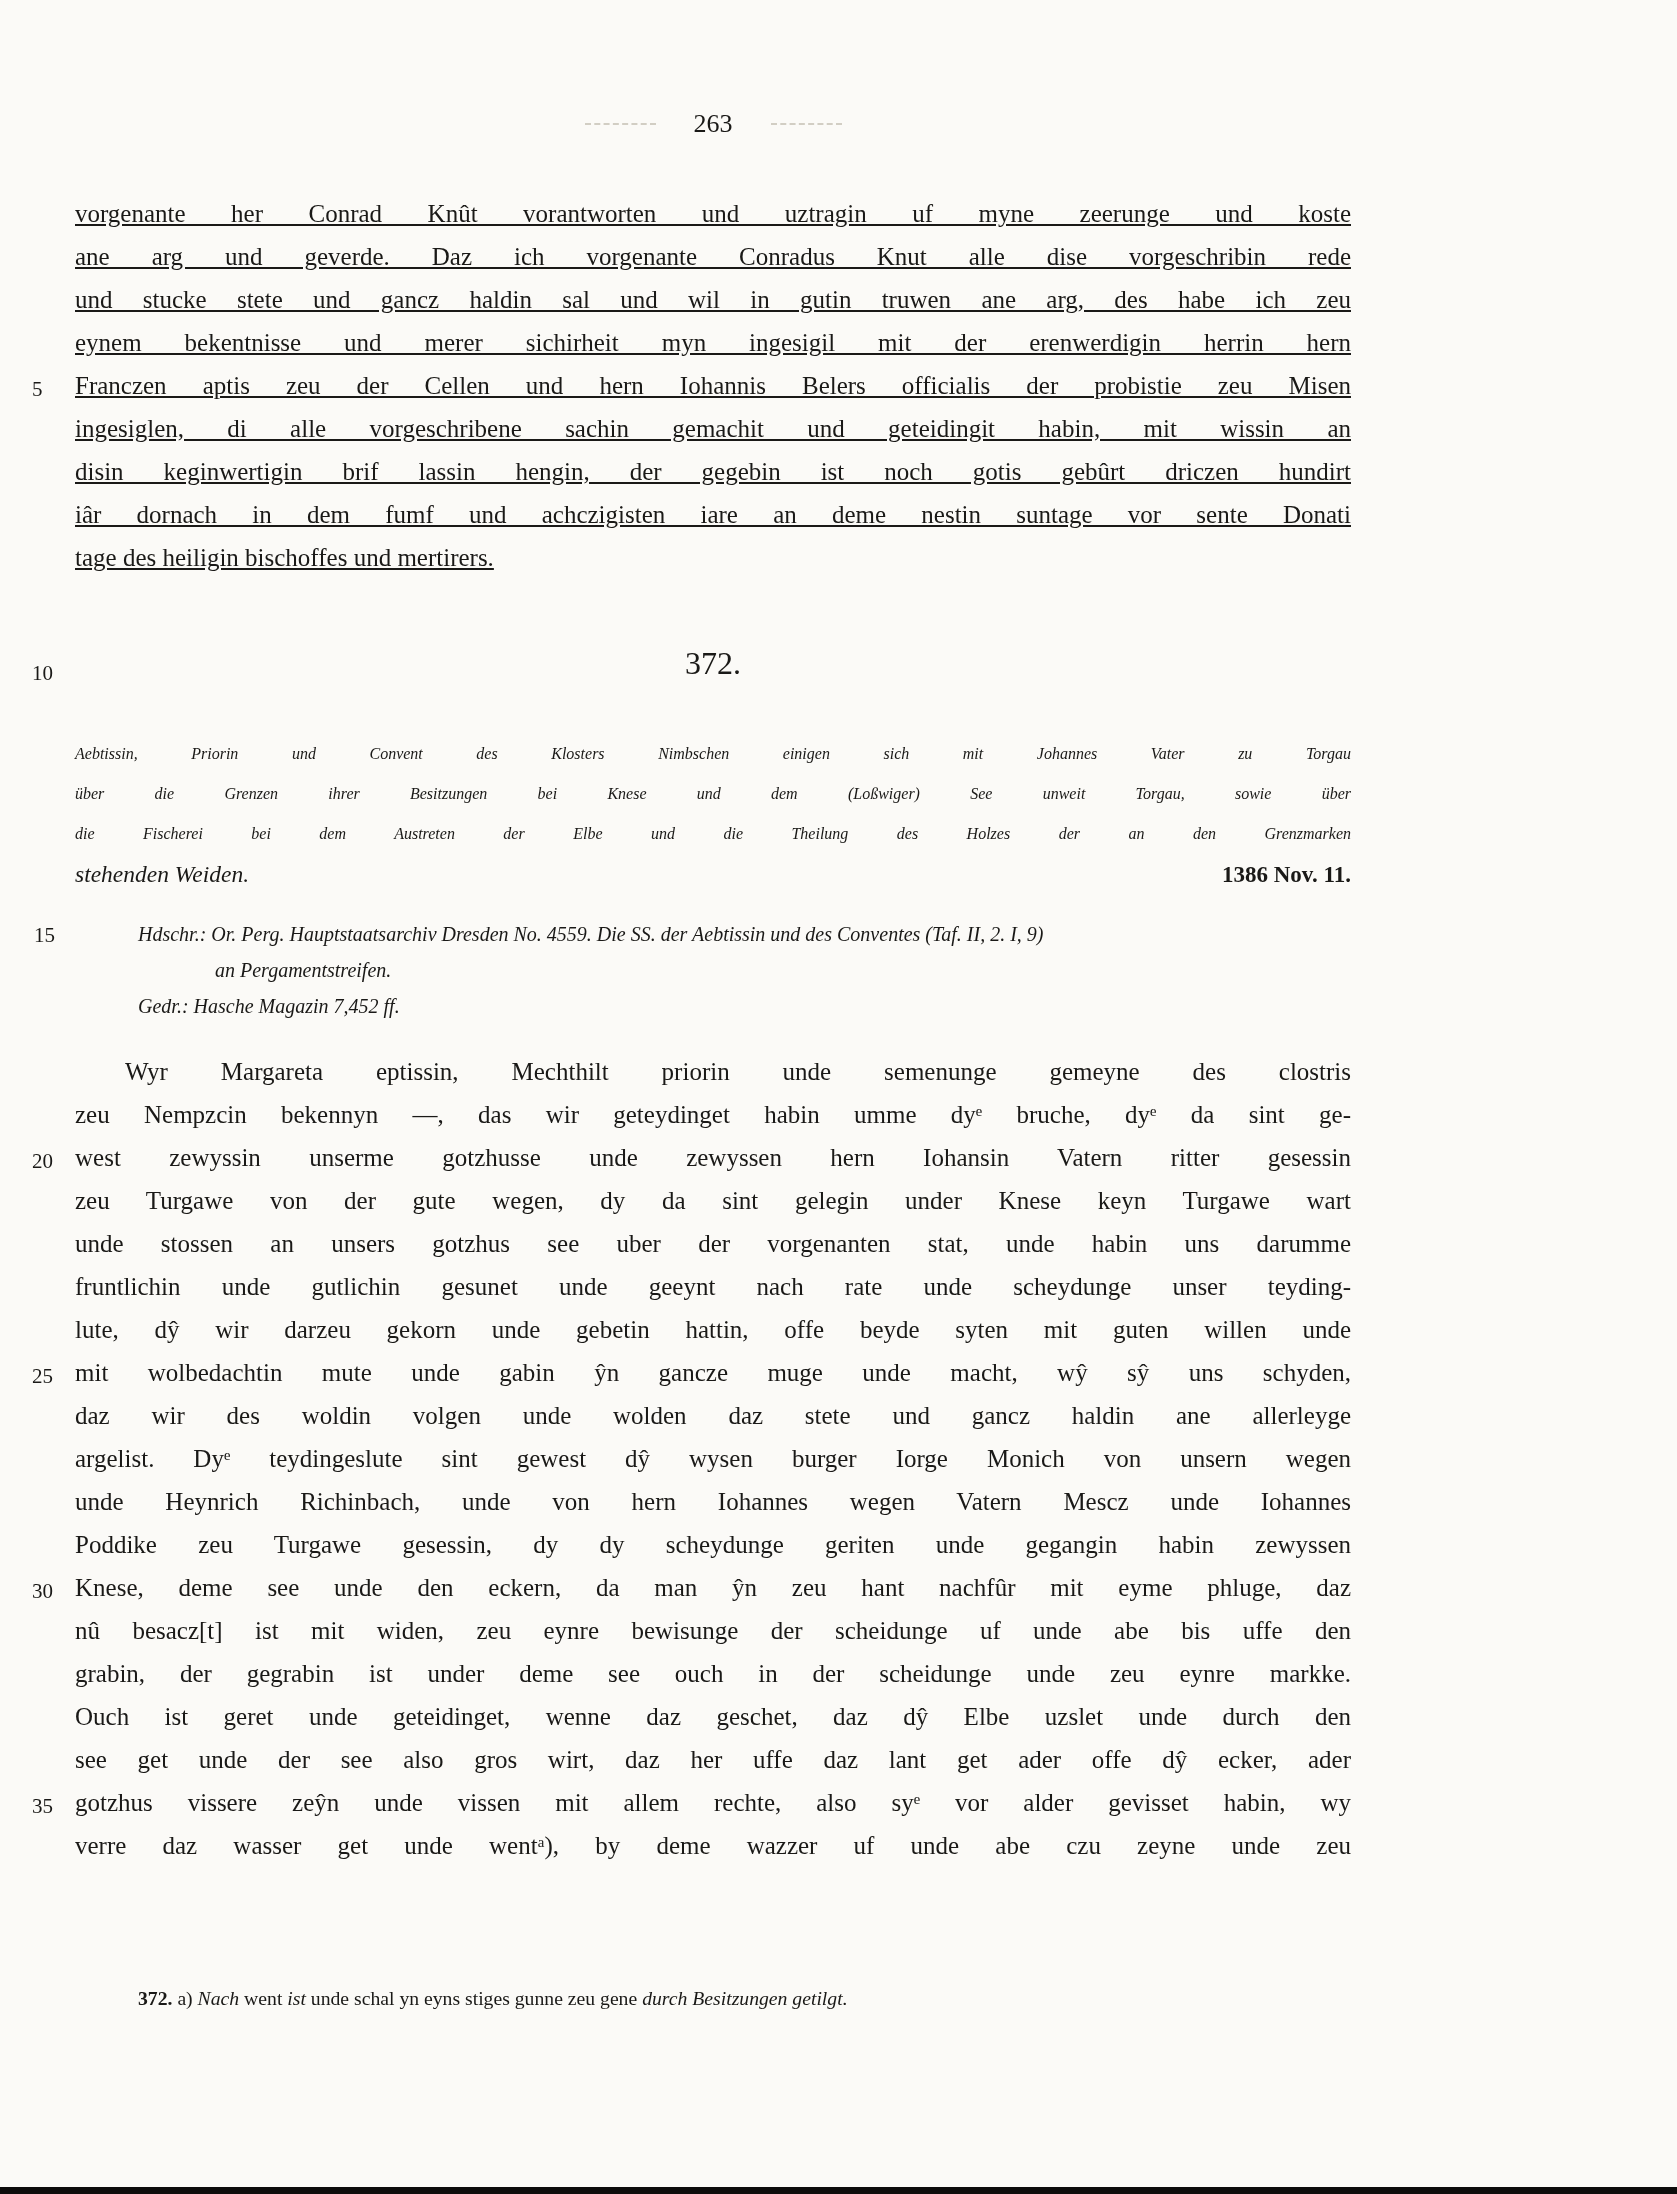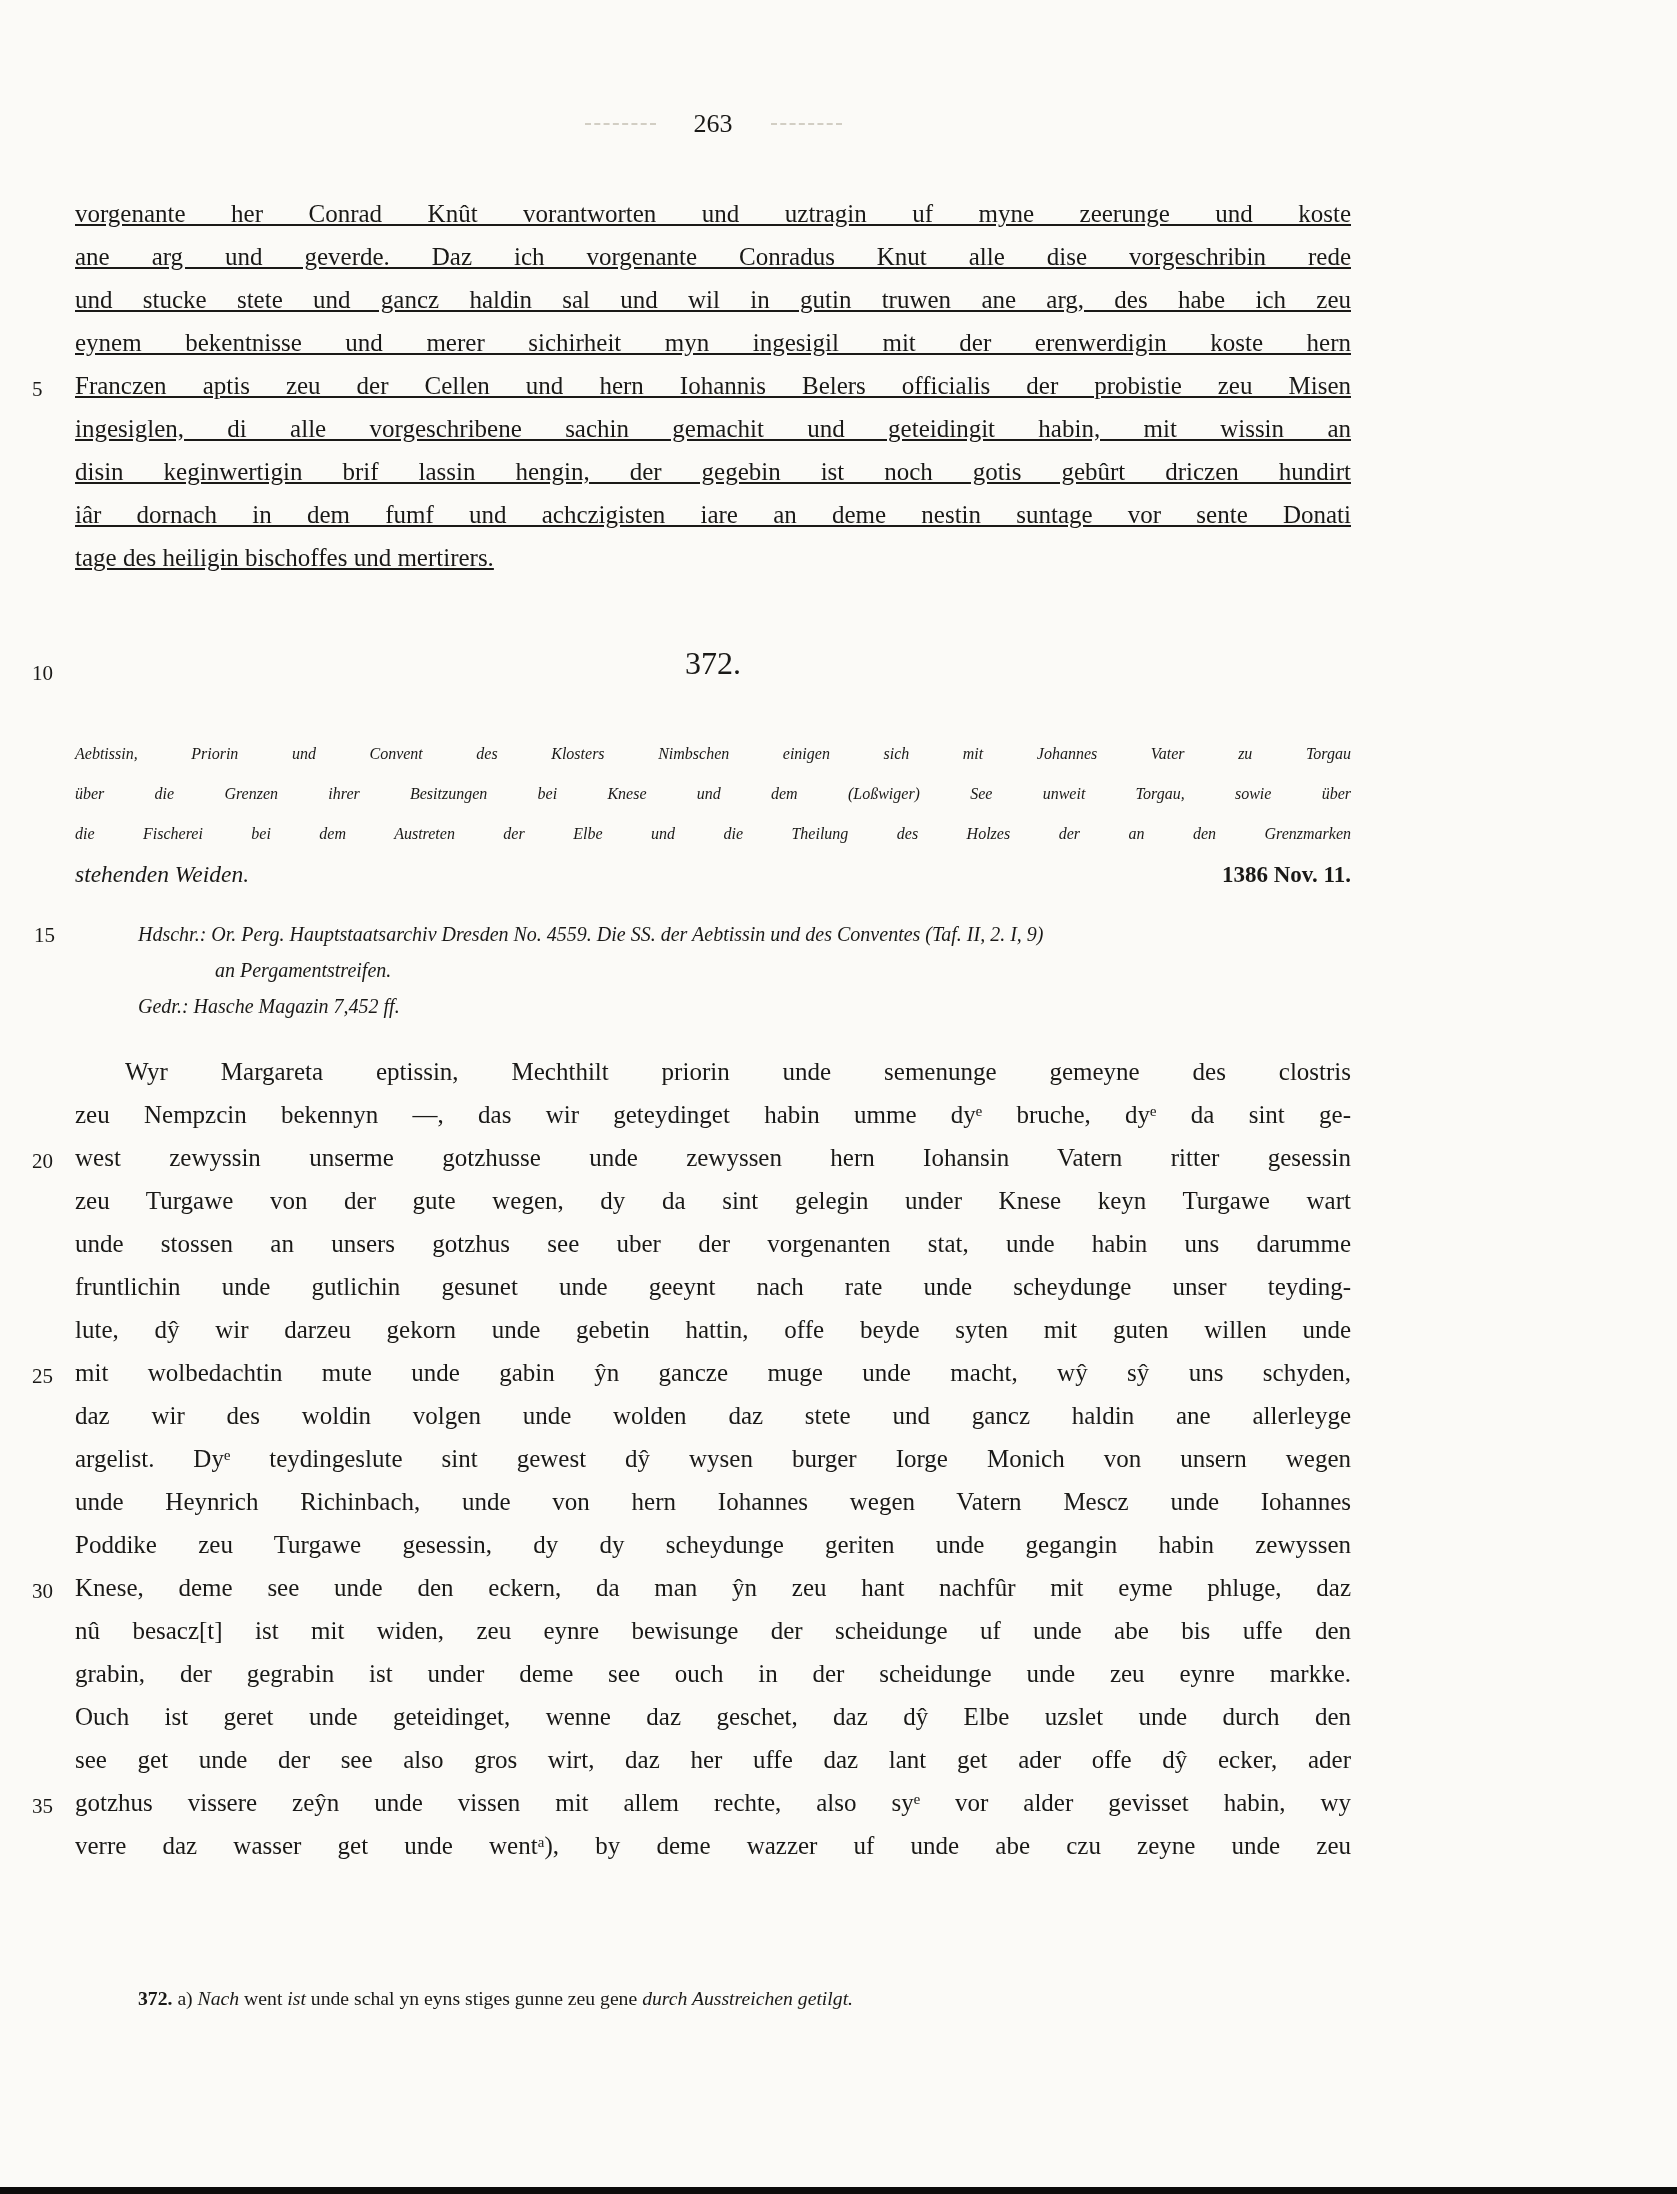--- a/index.html
+++ b/index.html
@@ -154,21 +154,21 @@
     <div class="pagenum-row">
       <span class="artifact"></span>
       <span class="pagenum">263</span>
       <span class="artifact"></span>
     </div>
 
     <div class="block para1">
         <div class="line"><span>vorgenante her Conrad Knût vorantworten und uztragin uf myne zeerunge und koste</span></div>
         <div class="line"><span>ane arg und geverde. Daz ich vorgenante Conradus Knut alle dise vorgeschribin rede</span></div>
         <div class="line"><span>und stucke stete und gancz haldin sal und wil in gutin truwen ane arg, des habe ich zeu</span></div>
-        <div class="line"><span>eynem bekentnisse und merer sichirheit myn ingesigil mit der erenwerdigin koste hern</span></div>
+        <div class="line"><span>eynem bekentnisse und merer sichirheit myn ingesigil mit der erenwerdigin herrin hern</span></div>
         <div class="line"><span class="margin-num">5</span><span>Franczen aptis zeu der Cellen und hern Iohannis Belers officialis der probistie zeu Misen</span></div>
         <div class="line"><span>ingesiglen, di alle vorgeschribene sachin gemachit und geteidingit habin, mit wissin an</span></div>
         <div class="line"><span>disin keginwertigin brif lassin hengin, der gegebin ist noch gotis gebûrt driczen hundirt</span></div>
         <div class="line"><span>iâr dornach in dem fumf und achczigisten iare an deme nestin suntage vor sente Donati</span></div>
         <div class="line last"><span>tage des heiligin bischoffes und mertirers.</span></div>
       </div>
 
     <div class="entry-heading">
       <span class="margin-num">10</span>
       <span class="heading-num">372.</span>
@@ -208,18 +208,18 @@
         <div class="line"><span class="margin-num">30</span><span>Knese, deme see unde den eckern, da man ŷn zeu hant nachfûr mit eyme phluge, daz</span></div>
         <div class="line"><span>nû besacz[t] ist mit widen, zeu eynre bewisunge der scheidunge uf unde abe bis uffe den</span></div>
         <div class="line"><span>grabin, der gegrabin ist under deme see ouch in der scheidunge unde zeu eynre markke.</span></div>
         <div class="line"><span>Ouch ist geret unde geteidinget, wenne daz geschet, daz dŷ Elbe uzslet unde durch den</span></div>
         <div class="line"><span>see get unde der see also gros wirt, daz her uffe daz lant get ader offe dŷ ecker, ader</span></div>
         <div class="line"><span class="margin-num">35</span></div>
         <div class="line"><span>gotzhus vissere zeŷn unde vissen mit allem rechte, also syᵉ vor alder gevisset habin, wy</span></div>
         <div class="line"><span>verre daz wasser get unde wentᵃ), by deme wazzer uf unde abe czu zeyne unde zeu</span></div>
       </div>
 
-    <div class="footnote"><span class="bold">372.</span><span> a) </span><span class="italic">Nach</span><span> went </span><span class="italic">ist</span><span> unde schal yn eyns stiges gunne zeu gene </span><span class="italic">durch Ausstreichen getilgt.</span></div>
+    <div class="footnote"><span class="bold">372.</span><span> a) </span><span class="italic">Nach</span><span> went </span><span class="italic">ist</span><span> unde schal yn eyns stiges gunne zeu gene </span><span class="italic">durch Besitzungen getilgt.</span></div>
 
   </div>
   <div class="scan-edge-bottom"></div>
 </div>
 
 
 </body></html>

